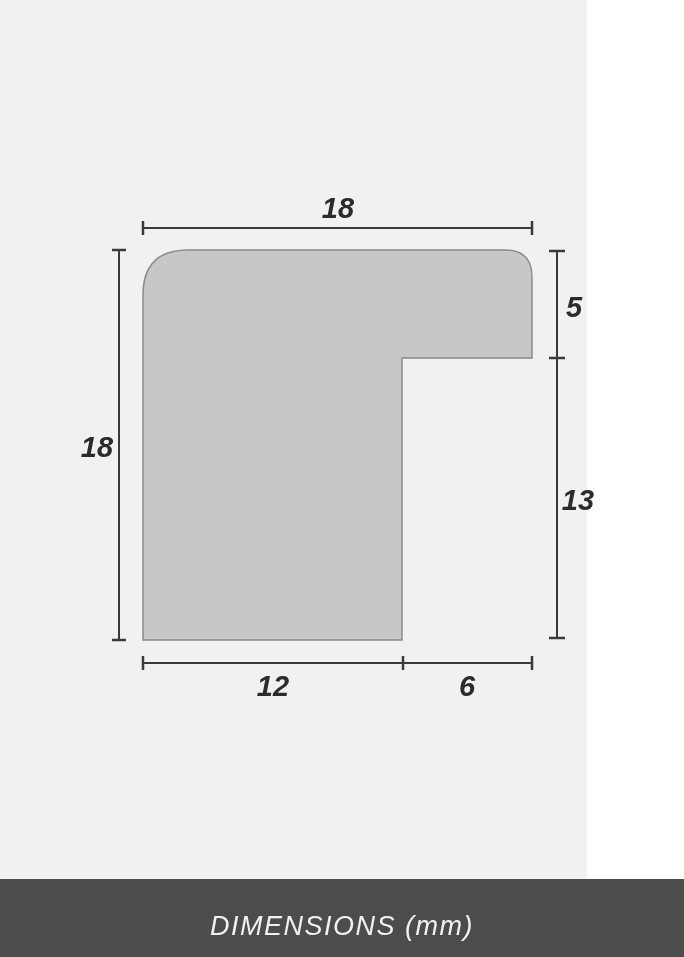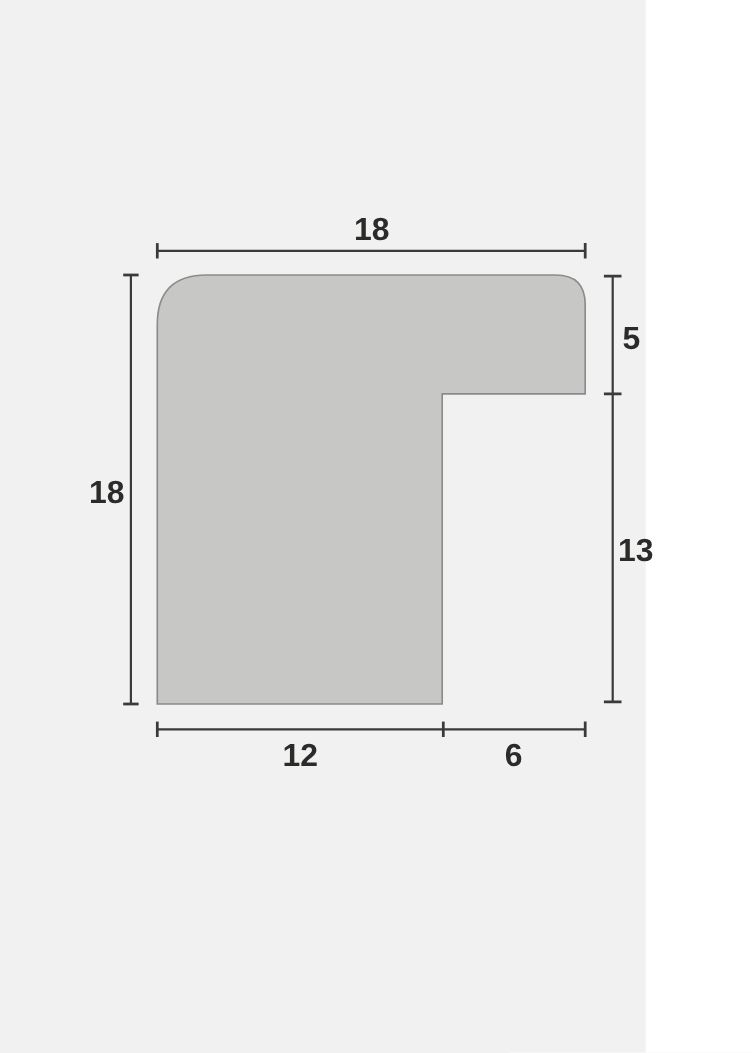--- a/index.html
+++ b/index.html
@@ -10,20 +10,21 @@
     overflow: hidden;
     font-family: "Liberation Sans", sans-serif;
   }
   .page {
     position: relative;
     width: 587px;
     height: 957px;
     background: #f1f1f1;
     display: flex;
     flex-direction: column;
+    font-style: italic;
   }
   .diagram-area {
     width: 684px;
     height: 879px;
     flex: 0 0 auto;
   }
   svg { display: block; }
   .shape {
     fill: #c7c7c6;
     stroke: #8b8b8a;
@@ -112,14 +113,17 @@
         <line class="dim-tick" x1="143" y1="656" x2="143" y2="670"></line>
         <line class="dim-tick" x1="403" y1="656" x2="403" y2="670"></line>
         <line class="dim-tick" x1="532" y1="656" x2="532" y2="670"></line>
         <text class="dim-label" x="273" y="696">12</text>
         <text class="dim-label" x="467" y="696">6</text>
       </g>
 
     </svg>
   </div>
 
+  <div class="footer-bar">
+    <span class="footer-label">DIMENSIONS (mm)</span>
+  </div>
 
 </div>
 
 </body></html>

